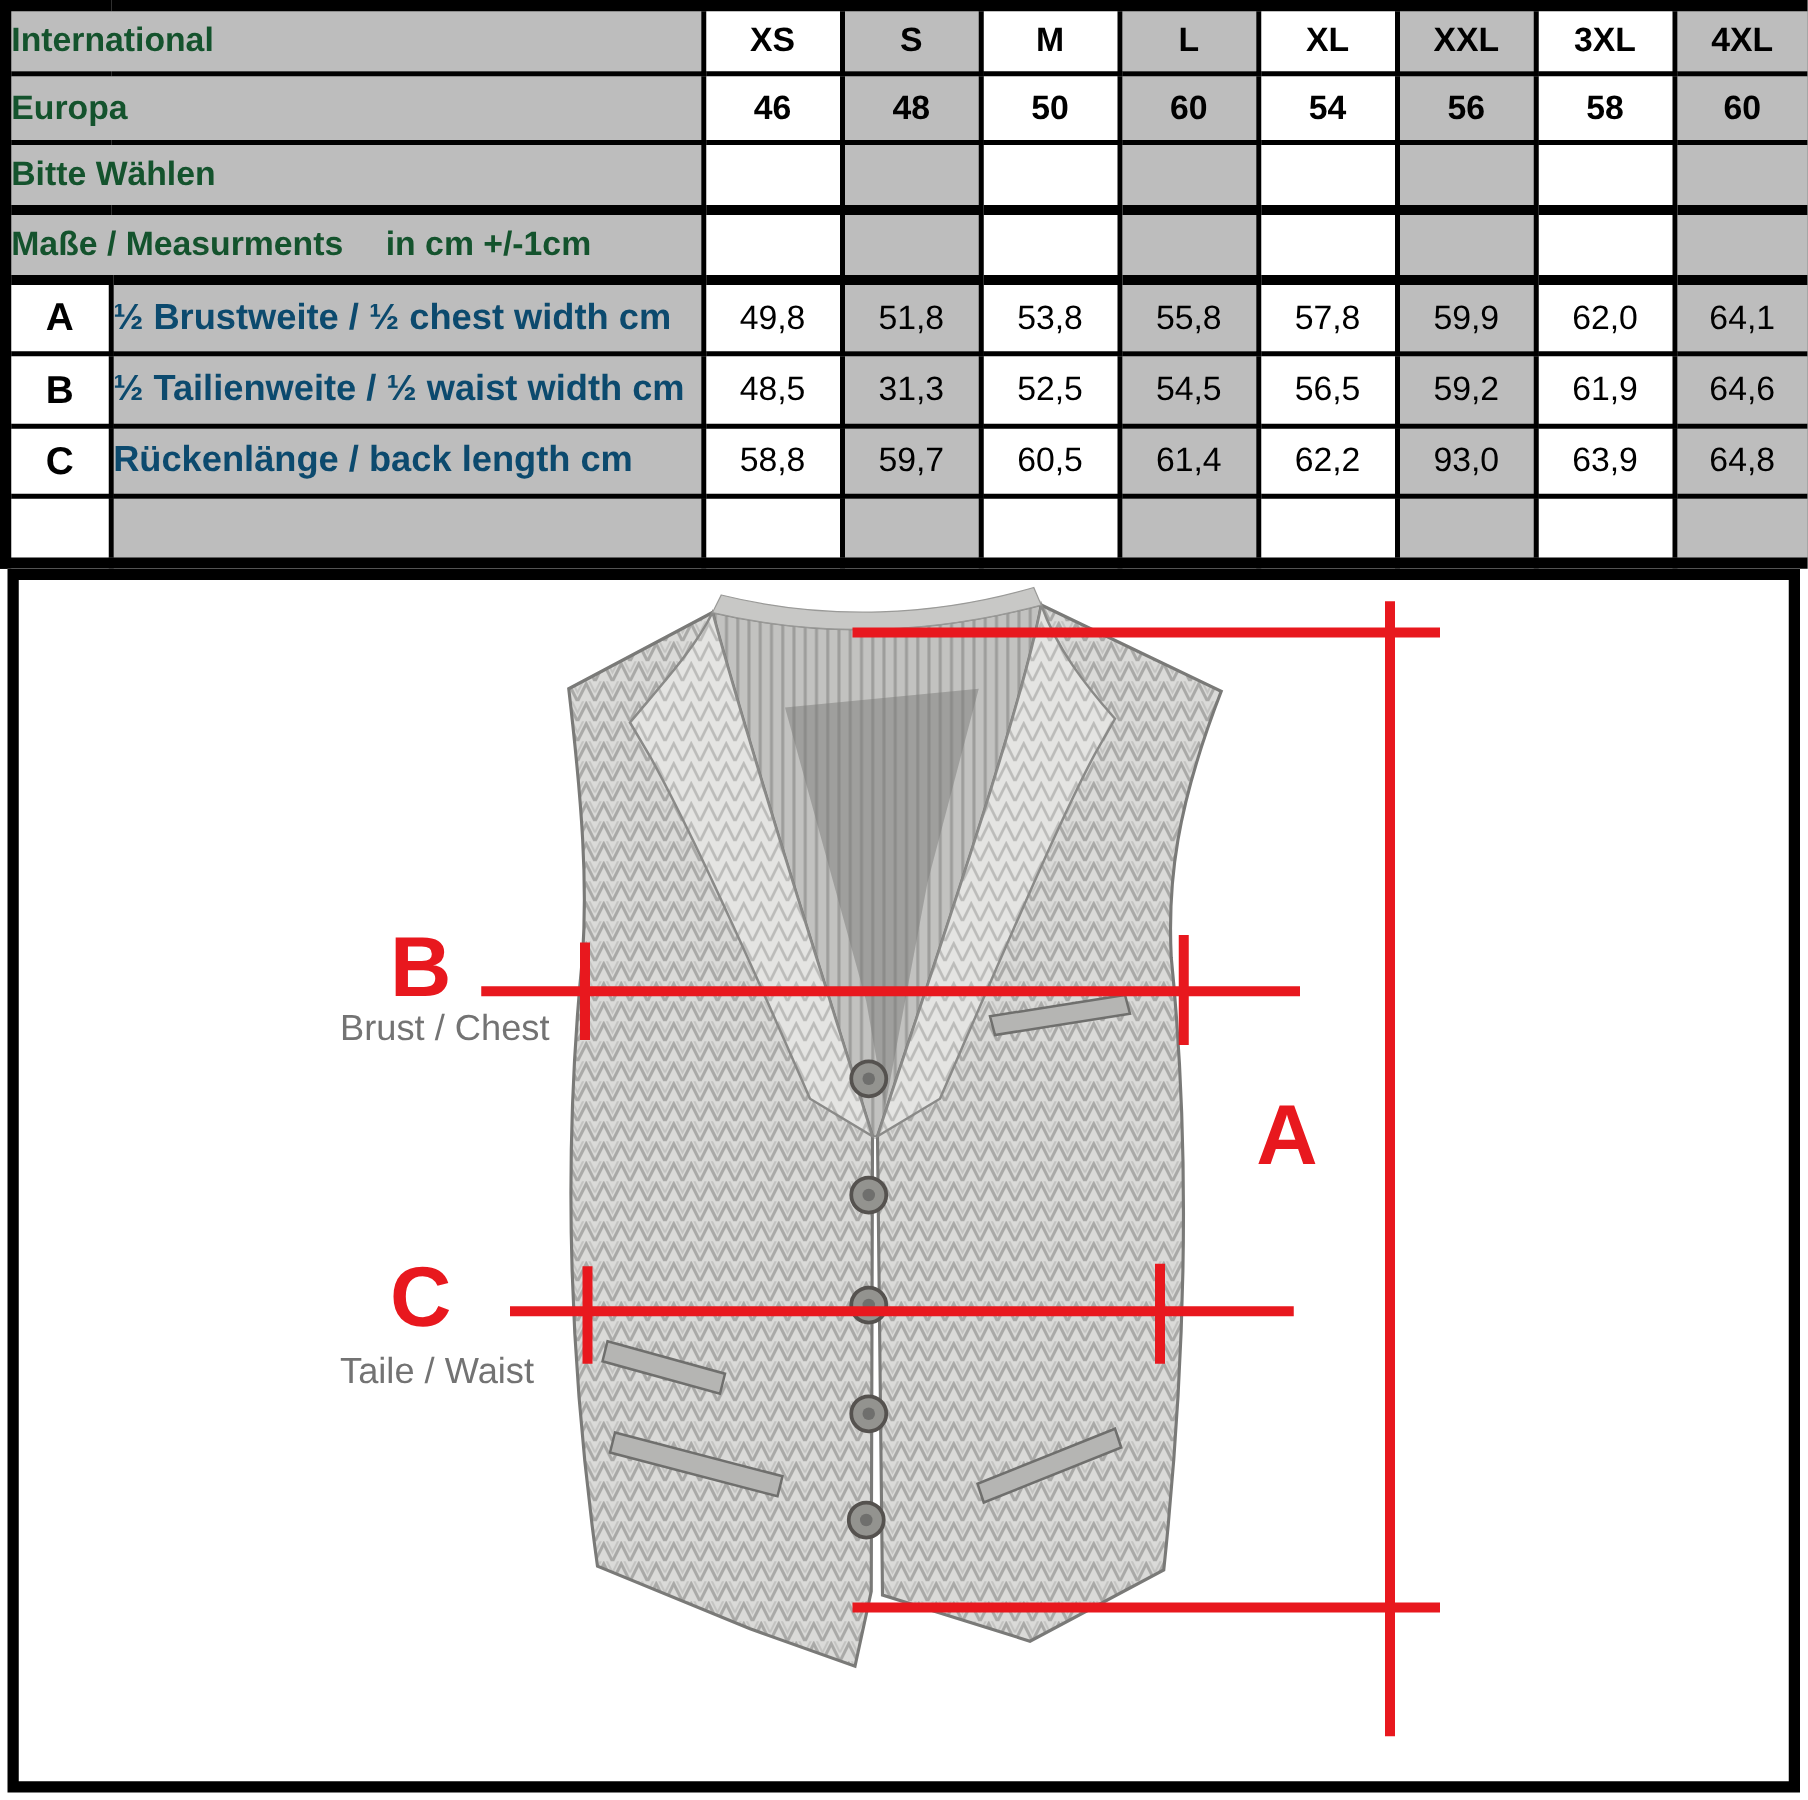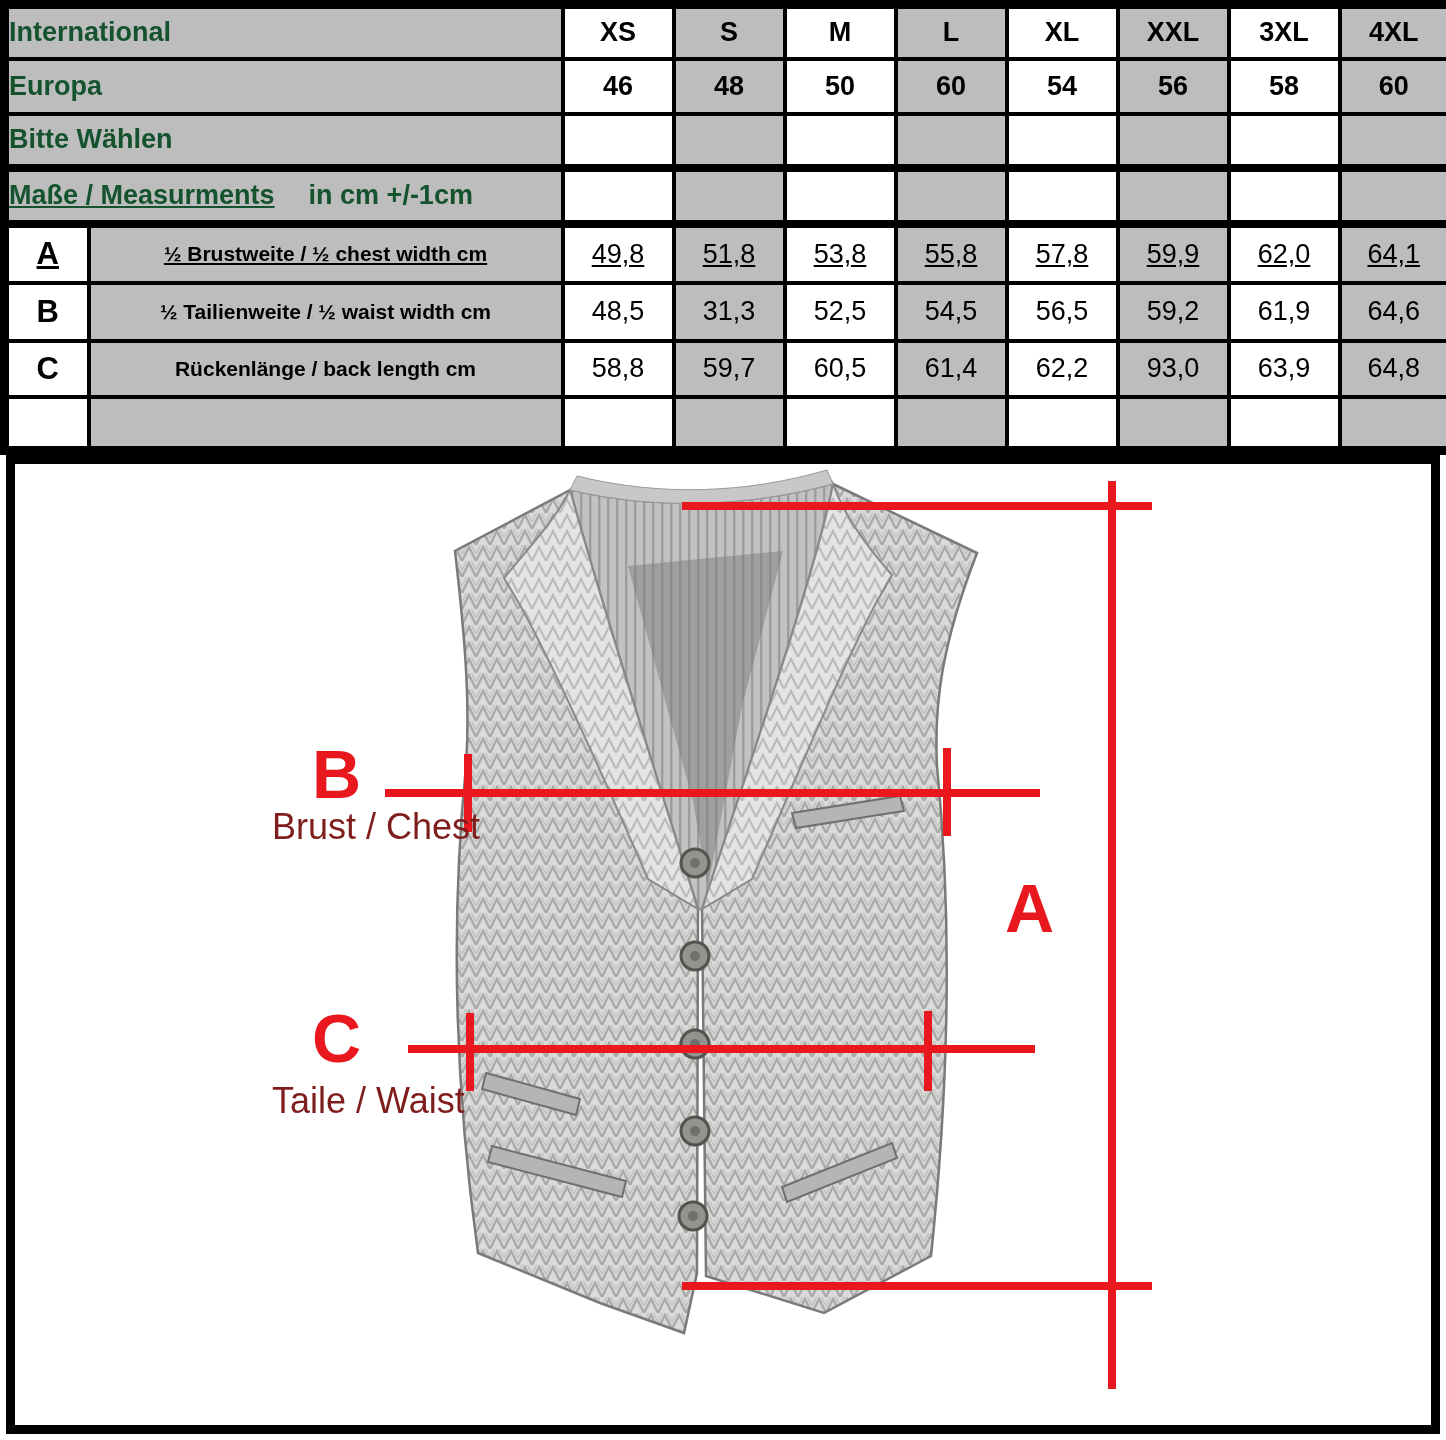--- a/index.html
+++ b/index.html
@@ -39,29 +39,29 @@
   td.letter {
     background: #ffffff;
     font-weight: bold;
     font-size: 31px;
     text-align: center;
     color: #000;
   }
   td.desc {
     background: #bdbdbd;
     font-weight: bold;
-    font-size: 21px;
+    font-size: 29px;
     padding-left: 16px;
-    text-align: center;
-    color: #000000;
+    text-align: left;
+    color: #0c4a6e;
   }
   td.sz { text-align: center; font-size: 27px; color: #000; }
   td.hd { font-weight: bold; }
   td.first-size { border-left: 8px solid #000; }
-  tr.thick-top td { border-top: 8px solid #000; text-decoration: underline; }
+  tr.thick-top td { border-top: 8px solid #000; }
   .units-gap { display: inline-block; margin-left: 34px; }
 
   
   .diagram-frame {
     position: absolute;
     left: 6px; top: 455px;
     width: 1434px; height: 979px;
     border: 9px solid #000;
     background: #ffffff;
   }
@@ -73,22 +73,22 @@
   .red-letter {
     position: absolute;
     color: #e8181e;
     font-weight: bold;
     font-size: 68px;
     line-height: 1;
     letter-spacing: 1px;
   }
   .red-sub {
     position: absolute;
-    color: #7f1d1d;
-    font-size: 36px;
+    color: #737373;
+    font-size: 29px;
     line-height: 1.05;
     font-weight: normal;
   }
 
   
   .line-top-tick    { left: 667px; top: 38px;  width: 470px; height: 8px; }
   .line-a-vert      { left: 1093px; top: 17px; width: 8px;  height: 908px; }
   .line-bottom-tick { left: 667px; top: 818px; width: 470px; height: 8px; }
 
   .line-b           { left: 370px; top: 325px; width: 655px; height: 8px; }

